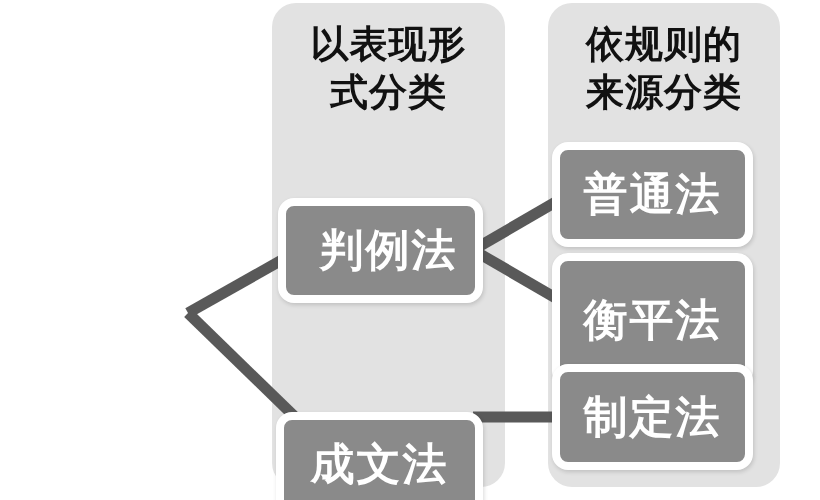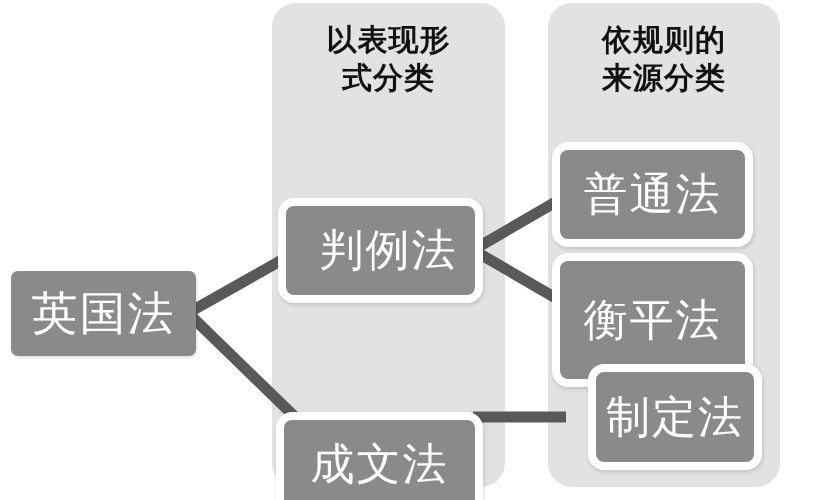--- a/index.html
+++ b/index.html
@@ -21,54 +21,54 @@
     position:absolute;top:3px;height:484px;width:233px;
     background:var(--column-fill);
     border-radius:24px;
     z-index:0;
   }
   .column-mid{left:272px;}
   .column-right{left:548px;width:232px;}
   .column-header{
     position:absolute;top:18px;left:0;right:0;
     text-align:center;
-    font-size:30px;line-height:1.26;font-weight:bold;
+    font-size:38px;line-height:1.26;font-weight:bold;
     color:var(--header-text);
     white-space:pre-line;
     letter-spacing:1px;
   }
   .connectors{
     position:absolute;left:0;top:0;width:820px;height:500px;
     z-index:1;pointer-events:none;
   }
   .connectors line{stroke:var(--connector);stroke-width:11;stroke-linecap:butt;}
   .node{
     position:absolute;z-index:2;
     display:flex;align-items:center;justify-content:center;
     background:var(--box-fill);
     color:var(--box-text);
-    font-size:44px;font-weight:normal;letter-spacing:2px;
+    font-size:44px;font-weight:bold;letter-spacing:2px;
     box-sizing:border-box;
   }
   .root-node{
     left:11px;top:271px;width:185px;height:85px;
     border-radius:7px;
     font-size:46px;
     box-shadow:1px 2px 3px rgba(0,0,0,0.12);
   }
   .boxed{
     border:8px solid var(--box-border);
     border-radius:16px;
     box-shadow:1px 2px 4px rgba(0,0,0,0.15);
   }
   .node-case-law   {left:278px;top:198px;width:205px;height:105px;padding-left:16px;}
   .node-written-law{left:276px;top:365px;width:207px;height:104px;margin-top:47px;}
   .node-common-law {left:552px;top:142px;width:201px;height:105px;}
   .node-equity-law {left:552px;top:253px;width:201px;height:134px;}
-  .node-statute-law{left:552px;top:364px;width:174px;height:106px;margin-left:36px;}
+  .node-statute-law{left:552px;top:364px;width:201px;height:106px;}
 </style>
 </head>
 <body>
 
 <div class="canvas">
 
   <div class="column column-mid">
     <div class="column-header">以表现形
 式分类</div>
   </div>
@@ -79,21 +79,20 @@
   </div>
 
   <svg class="connectors" viewBox="0 0 820 500">
     <line x1="188" y1="313" x2="296" y2="252"></line>
     <line x1="188" y1="313" x2="294" y2="416"></line>
     <line x1="473" y1="250" x2="566" y2="196"></line>
     <line x1="473" y1="250" x2="566" y2="304"></line>
     <line x1="473" y1="417" x2="566" y2="417"></line>
   </svg>
 
-  <div class="node root-node">英国法</div>
 
   <div class="node boxed node-case-law">判例法</div>
 
   <div class="node boxed node-written-law">成文法</div>
 
   <div class="node boxed node-common-law">普通法</div>
 
   <div class="node boxed node-equity-law">衡平法</div>
 
   <div class="node boxed node-statute-law">制定法</div>

